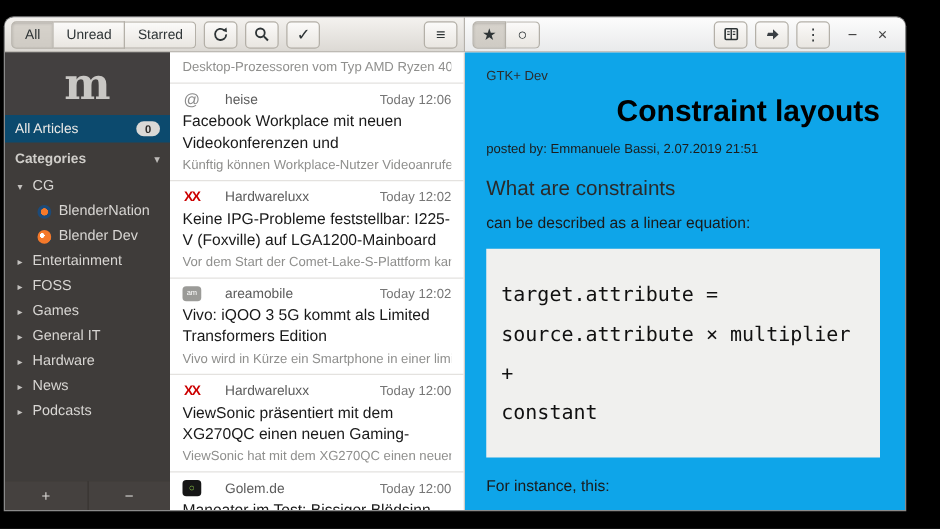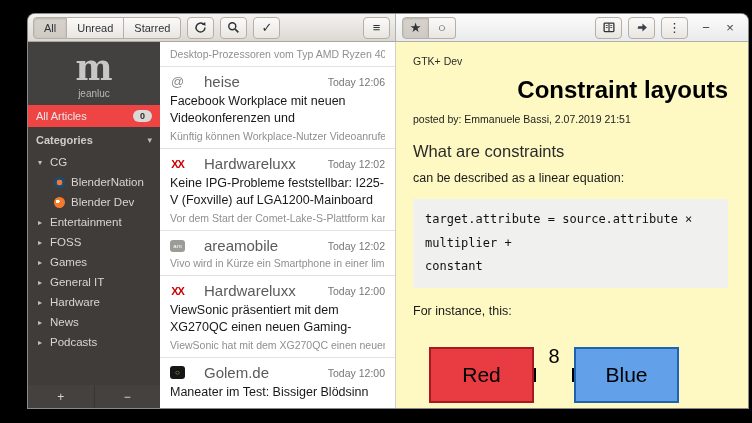--- a/index.html
+++ b/index.html
@@ -1,17 +1,17 @@
 <!DOCTYPE html>
 <html><head>
 <meta charset="utf-8">
 <style>
   * { margin:0; padding:0; box-sizing:border-box; }
   html,body { width:752px; height:423px; background:#000; font-family:"Liberation Sans","DejaVu Sans",sans-serif; overflow:hidden; }
-  .window { position:absolute; left:28px; top:14px; width:720px; height:394px; border-radius:7px 7px 0 0; overflow:hidden; box-shadow:0 0 0 1px #8a8a8a; background:#fff; display:flex; flex-direction:column; }
+  .window { position:absolute; left:4px; top:14px; width:720px; height:394px; border-radius:7px 7px 0 0; overflow:hidden; box-shadow:0 0 0 1px #8a8a8a; background:#fff; display:flex; flex-direction:column; }
 
   
   .headerbar { height:28px; display:flex; flex:0 0 28px; }
   .hb-left { width:368px; background:linear-gradient(#f4f2ef,#dcd9d4); border-bottom:1px solid #aba79f; border-right:1px solid #b5b1aa; display:flex; align-items:center; padding:0 5px; }
   .hb-right { flex:1; background:linear-gradient(#fcfcfc,#e9eaeb); border-bottom:1px solid #b3b0ab; display:flex; align-items:center; padding:0 6px; }
   .btn { height:22px; background:linear-gradient(#fbfaf9,#e9e6e1); border:1px solid #b4b0a8; border-radius:4px; font-size:11px; color:#2e3436; display:flex; align-items:center; justify-content:center; padding:0 10px; cursor:default; }
   .btn.icon { width:27px; padding:0; }
   .linked { display:flex; }
   .linked .btn { border-radius:0; border-left-width:0; }
   .linked .btn:first-child { border-radius:4px 0 0 4px; border-left-width:1px; }
@@ -24,21 +24,21 @@
   svg.ic { display:block; }
 
   
   .main { flex:1; display:flex; min-height:0; }
 
   
   .sidebar { width:132px; background:#3f3c3a; color:#d6d4d1; display:flex; flex-direction:column; flex:0 0 132px; }
   .side-logo { padding:8px 0 6px; text-align:center; background:#434040; }
   .side-logo .m { font-family:"DejaVu Serif","Liberation Serif",serif; font-size:35px; line-height:36px; color:#c9c7c4; font-weight:bold; }
   .side-user { font-size:10px; color:#b9b7b4; margin-top:2px; }
-  .row-allarticles { background:#ef4444; display:flex; align-items:center; padding:5px 8px; font-size:11px; color:#eceae7; }
+  .row-allarticles { background:#0c4a6e; display:flex; align-items:center; padding:5px 8px; font-size:11px; color:#eceae7; }
   .badge { margin-left:auto; background:#dbd9d6; color:#2f2c2a; font-size:9px; border-radius:8px; padding:1px 7px; font-weight:bold; }
   .row-categories { display:flex; align-items:center; padding:7px 8px 6px; font-size:11px; font-weight:bold; color:#cfcdc9;gap:32px; }
   .row-categories .arr { margin-left:auto; font-size:9px; color:#bdbbb8; }
   .tree { flex:1; font-size:11.5px; overflow:hidden; }
   .titem { display:flex; align-items:center; height:20px; padding-left:10px; color:#d8d6d3; }
   .titem .arr { width:12px; font-size:8px; color:#c4c2bf; }
   .titem.lvl1 { padding-left:26px; }
   .dot { width:11px; height:11px; border-radius:50%; margin-right:6px; flex:0 0 11px; }
   .dot.blender { background:radial-gradient(circle at 35% 40%, #fff 0 18%, #f5792a 20% 75%, #235a86 78%); }
   .dot.bnation { background:radial-gradient(circle at 50% 50%, #f5792a 0 35%, #1c4a78 40%); }
@@ -48,33 +48,33 @@
   
   .list { width:236px; flex:0 0 236px; background:#fff; border-right:1px solid #d2cfca; overflow:hidden; font-size:11px; }
   .lrow { padding:6px 10px 6px 10px; border-bottom:1px solid #e4e2df; }
   .lrow.partial { padding-top:6px; }
   .rhead { display:flex; align-items:center; margin-bottom:3px; }
   .ficon { width:15px; height:13px; margin-right:7px; display:flex; align-items:center; justify-content:center; font-size:11px; flex:0 0 15px; }
   .ic-heise { color:#8a8a8a; font-size:13px; }
   .ic-hwluxx { color:#cc0000; font-weight:bold; font-size:11px; letter-spacing:-1px; }
   .ic-am { background:#9b9b98; color:#fff; border-radius:3px; font-size:6px; height:12px; }
   .ic-golem { background:#161616; color:#8bc34a; border-radius:3px; font-size:8px; height:13px; }
-  .fname { color:#5b5b5b; font-size:15px;padding-left:12px; }
+  .fname { color:#5b5b5b; font-size:11px;padding-left:12px; }
   .fdate { margin-left:auto; color:#767676; font-size:10.5px; }
   .rtitle { font-size:12.5px; color:#191919; line-height:17px; margin:1px 0 3px; max-height:34px; overflow:hidden; }
   .rsnip { color:#8f8f8d; font-size:10.5px; white-space:nowrap; overflow:hidden; }
 
   
-  .article { flex:1; background:#fef9c3; color:#141414; padding:13px 20px 0 17px; overflow:hidden; }
+  .article { flex:1; background:#0ea5e9; color:#141414; padding:13px 20px 0 17px; overflow:hidden; }
   .a-feed { font-size:10.5px; color:#2c2c2c; }
   .a-title { font-size:24px; font-weight:bold; margin:9px 0 9px; color:#000;text-align:right; }
   .a-byline { font-size:10.5px; color:#1c1c1c; }
   .a-h2 { font-size:16.5px; font-weight:normal; color:#2a2a2a; margin:17px 0 8px; }
   .a-p { font-size:12.5px; line-height:1.55; color:#1a1a1a; text-align:justify; }
-  .a-code { background:#f0f0ee; margin:11px 0 12px; padding:9px 12px; font-family:"DejaVu Sans Mono","Liberation Mono",monospace; font-size:12px; line-height:1.95; white-space:pre-wrap; color:#111; }
+  .a-code { background:#f0f0ee; margin:11px 0 12px; padding:21px 12px; font-family:"DejaVu Sans Mono","Liberation Mono",monospace; font-size:16px; line-height:1.95; white-space:pre-wrap; color:#111; }
   .a-p2 { font-size:12.5px; margin-top:14px; }
   .diagram { display:flex; align-items:center; margin:26px 0 0 16px; }
   .cbox { width:105px; height:56px; display:flex; align-items:center; justify-content:center; font-size:21px; color:#000; }
   .connector { width:40px; height:56px; position:relative; }
   .conn-cap { position:absolute; top:21px; width:2px; height:14px; background:#000; }
   .conn-cap.l { left:0; } .conn-cap.r { right:0; }
   .conn-label { position:absolute; left:0; right:0; top:-2px; text-align:center; font-size:20px; color:#000; }
 </style>
 </head>
 <body>
@@ -154,21 +154,20 @@
         <span>×</span>
       </div>
     </div>
   </div>
 
   <div class="main">
 
     <div class="sidebar">
       <div class="side-logo">
         <div class="m">m</div>
-        <div class="side-user">jeanluc</div>
       </div>
       <div class="row-allarticles">
         <span>All Articles</span>
         <span class="badge">0</span>
       </div>
       <div class="row-categories">
         <span>Categories</span>
         <span class="arr">▾</span>
       </div>
       <div class="tree">
@@ -243,20 +242,21 @@
         <div class="rtitle">Keine IPG-Probleme feststellbar: I225-V (Foxville) auf LGA1200-Mainboard get…</div>
         <div class="rsnip">Vor dem Start der Comet-Lake-S-Plattform kam es i…</div>
       </div>
 
       <div class="lrow">
         <div class="rhead">
           <span class="ficon ic-am">am</span>
           <span class="fname">areamobile</span>
           <span class="fdate">Today 12:02</span>
         </div>
+        <div class="rtitle">Vivo: iQOO 3 5G kommt als Limited Transformers Edition</div>
         <div class="rsnip">Vivo wird in Kürze ein Smartphone in einer limitierten…</div>
       </div>
 
       <div class="lrow">
         <div class="rhead">
           <span class="ficon ic-hwluxx">XX</span>
           <span class="fname">Hardwareluxx</span>
           <span class="fdate">Today 12:00</span>
         </div>
         <div class="rtitle">ViewSonic präsentiert mit dem XG270QC einen neuen Gaming-Monitor</div>

